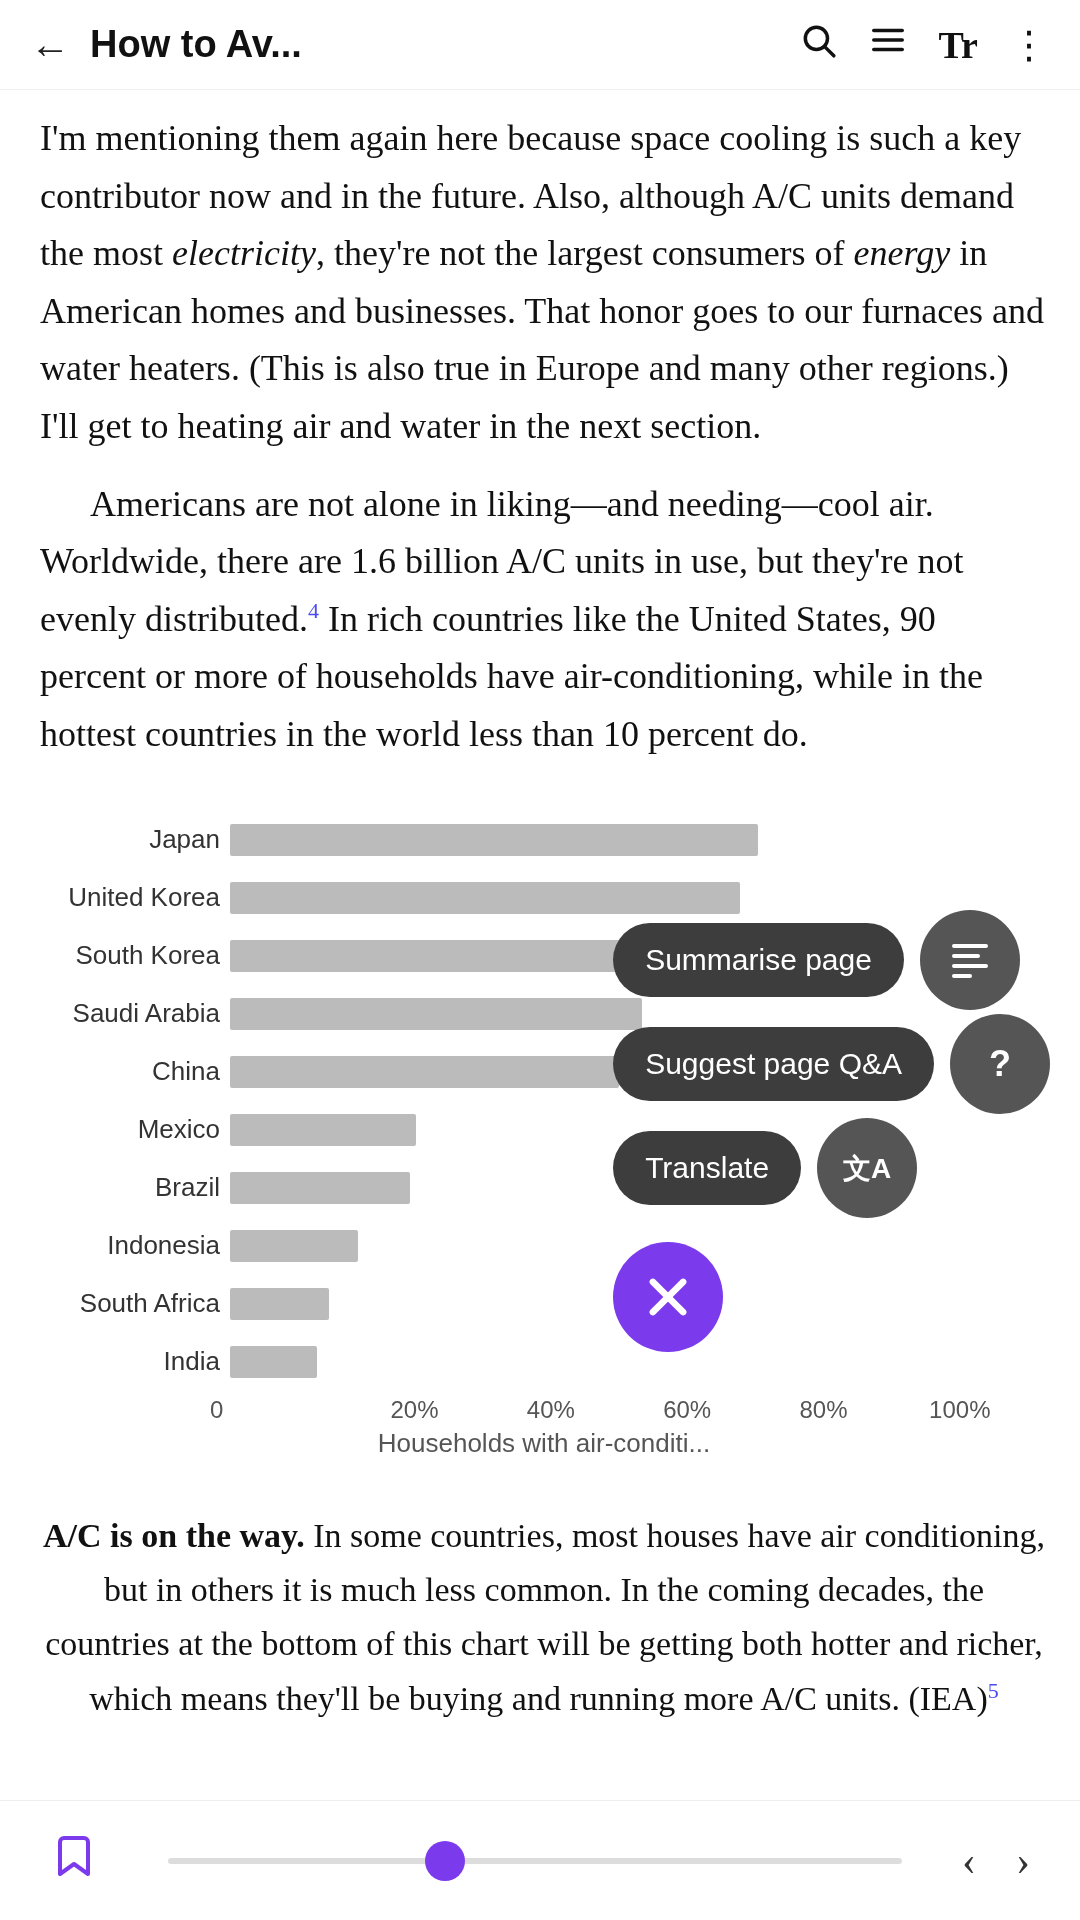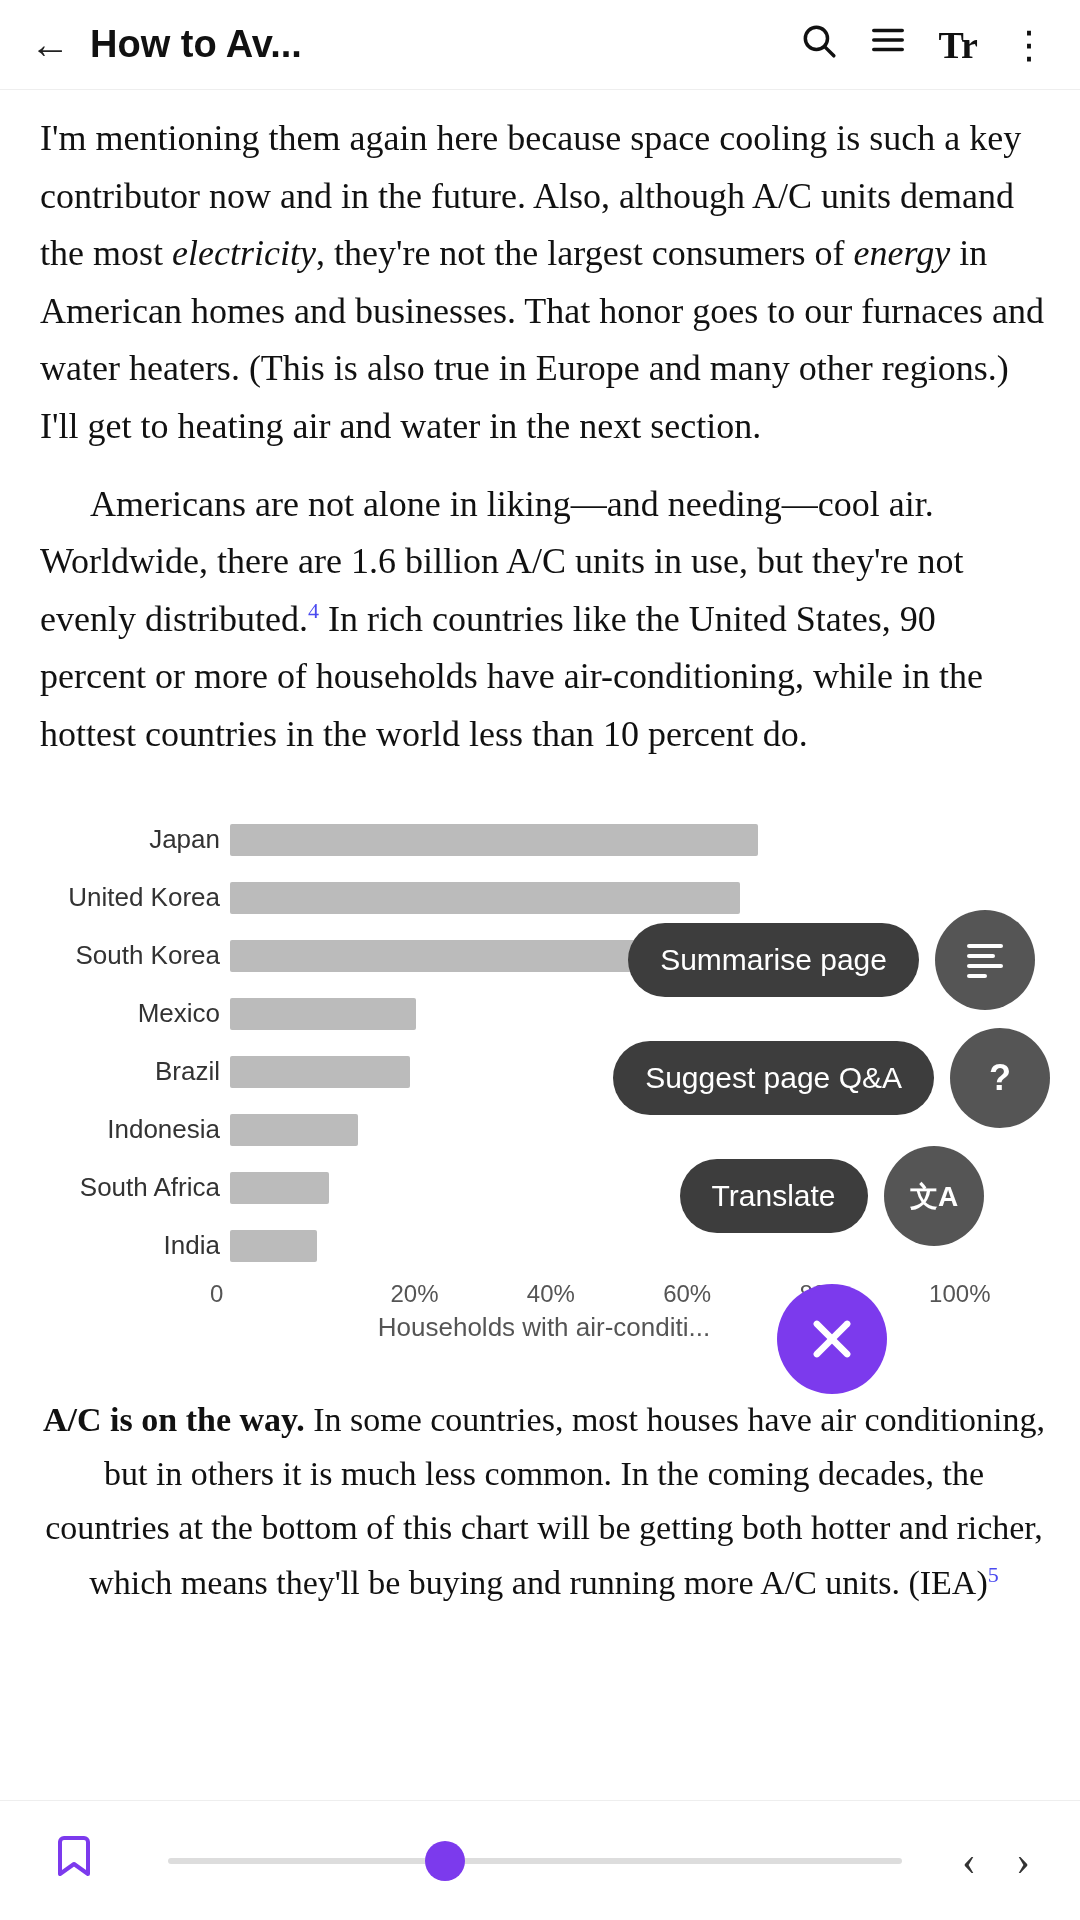--- a/index.html
+++ b/index.html
@@ -136,22 +136,22 @@
       font-weight: bold;
     }
 
     
     .fab-container {
       position: absolute;
       right: 30px;
       top: 820px;
       display: flex;
       flex-direction: column;
-      gap: 18px;
-      align-items: center;
+      gap: 4px;
+      align-items: flex-start;
     }
 
     .fab-row {
       display: flex;
       align-items: center;
       gap: 16px;
     }
 
     .fab-label {
       background: #3d3d3d;
@@ -293,20 +293,32 @@
             <div class="chart-bar" style="width: 510.4px;"></div>
           </div>
         </div>
         <div class="chart-row">
           <div class="chart-label">South Korea</div>
           <div class="chart-bar-area">
             <div class="chart-bar" style="width: 464px;"></div>
           </div>
         </div>
         <div class="chart-row">
+          <div class="chart-label">Saudi Arabia</div>
+          <div class="chart-bar-area">
+            <div class="chart-bar" style="width: 411.8px;"></div>
+          </div>
+        </div>
+        <div class="chart-row">
+          <div class="chart-label">China</div>
+          <div class="chart-bar-area">
+            <div class="chart-bar" style="width: 388.6px;"></div>
+          </div>
+        </div>
+        <div class="chart-row">
           <div class="chart-label">Mexico</div>
           <div class="chart-bar-area">
             <div class="chart-bar" style="width: 185.6px;"></div>
           </div>
         </div>
         <div class="chart-row">
           <div class="chart-label">Brazil</div>
           <div class="chart-bar-area">
             <div class="chart-bar" style="width: 179.8px;"></div>
           </div>

